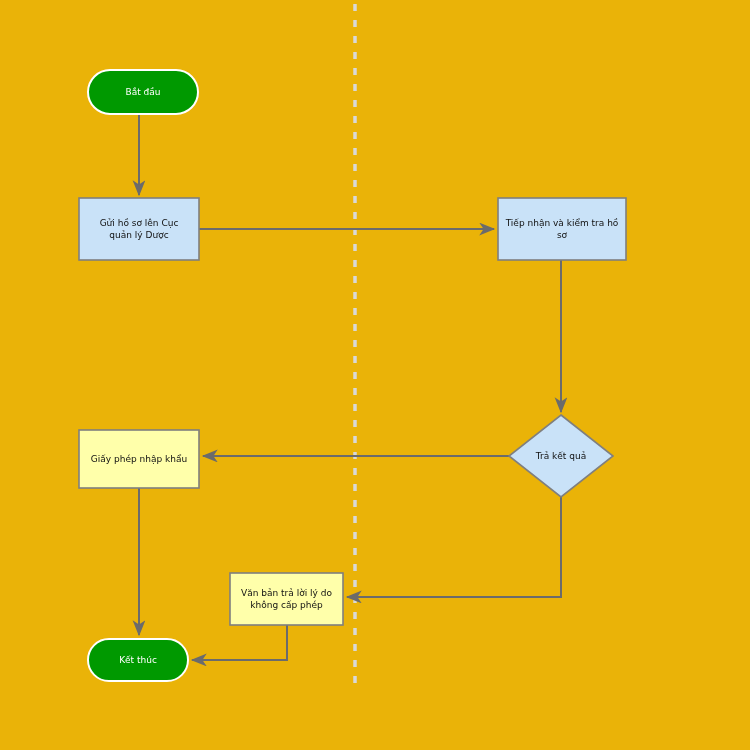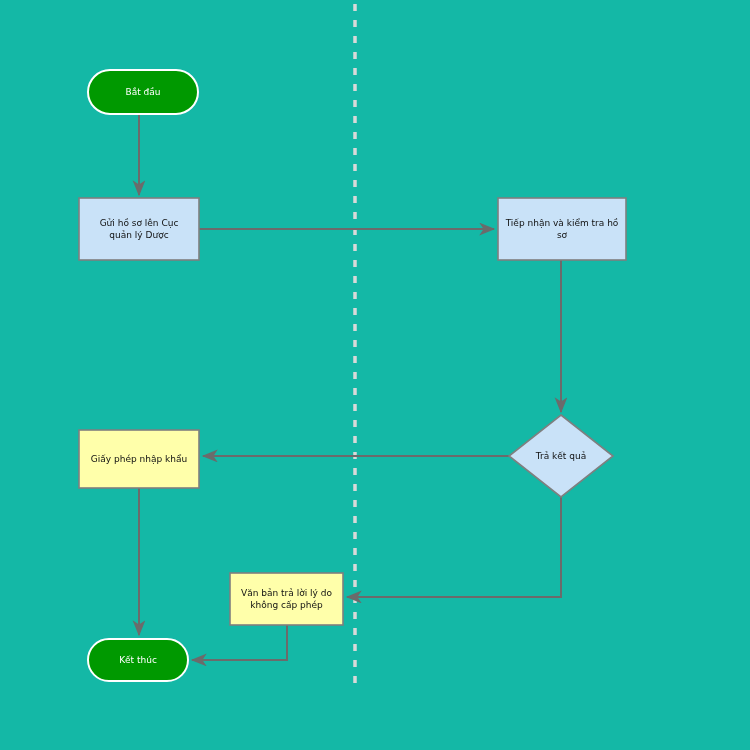--- a/index.html
+++ b/index.html
@@ -5,21 +5,21 @@
 <style>
   html, body {
     margin: 0;
     padding: 0;
     background: #000000;
   }
   #canvas-root {
     position: relative;
     width: 750px;
     height: 750px;
-    background: #14b8a6;
+    background: #eab308;
     overflow: hidden;
     font-family: "DejaVu Sans", "Liberation Sans", sans-serif;
   }
   svg#flow {
     display: block;
     width: 750px;
     height: 750px;
   }
   .node-label {
     font-family: "DejaVu Sans", "Liberation Sans", sans-serif;

